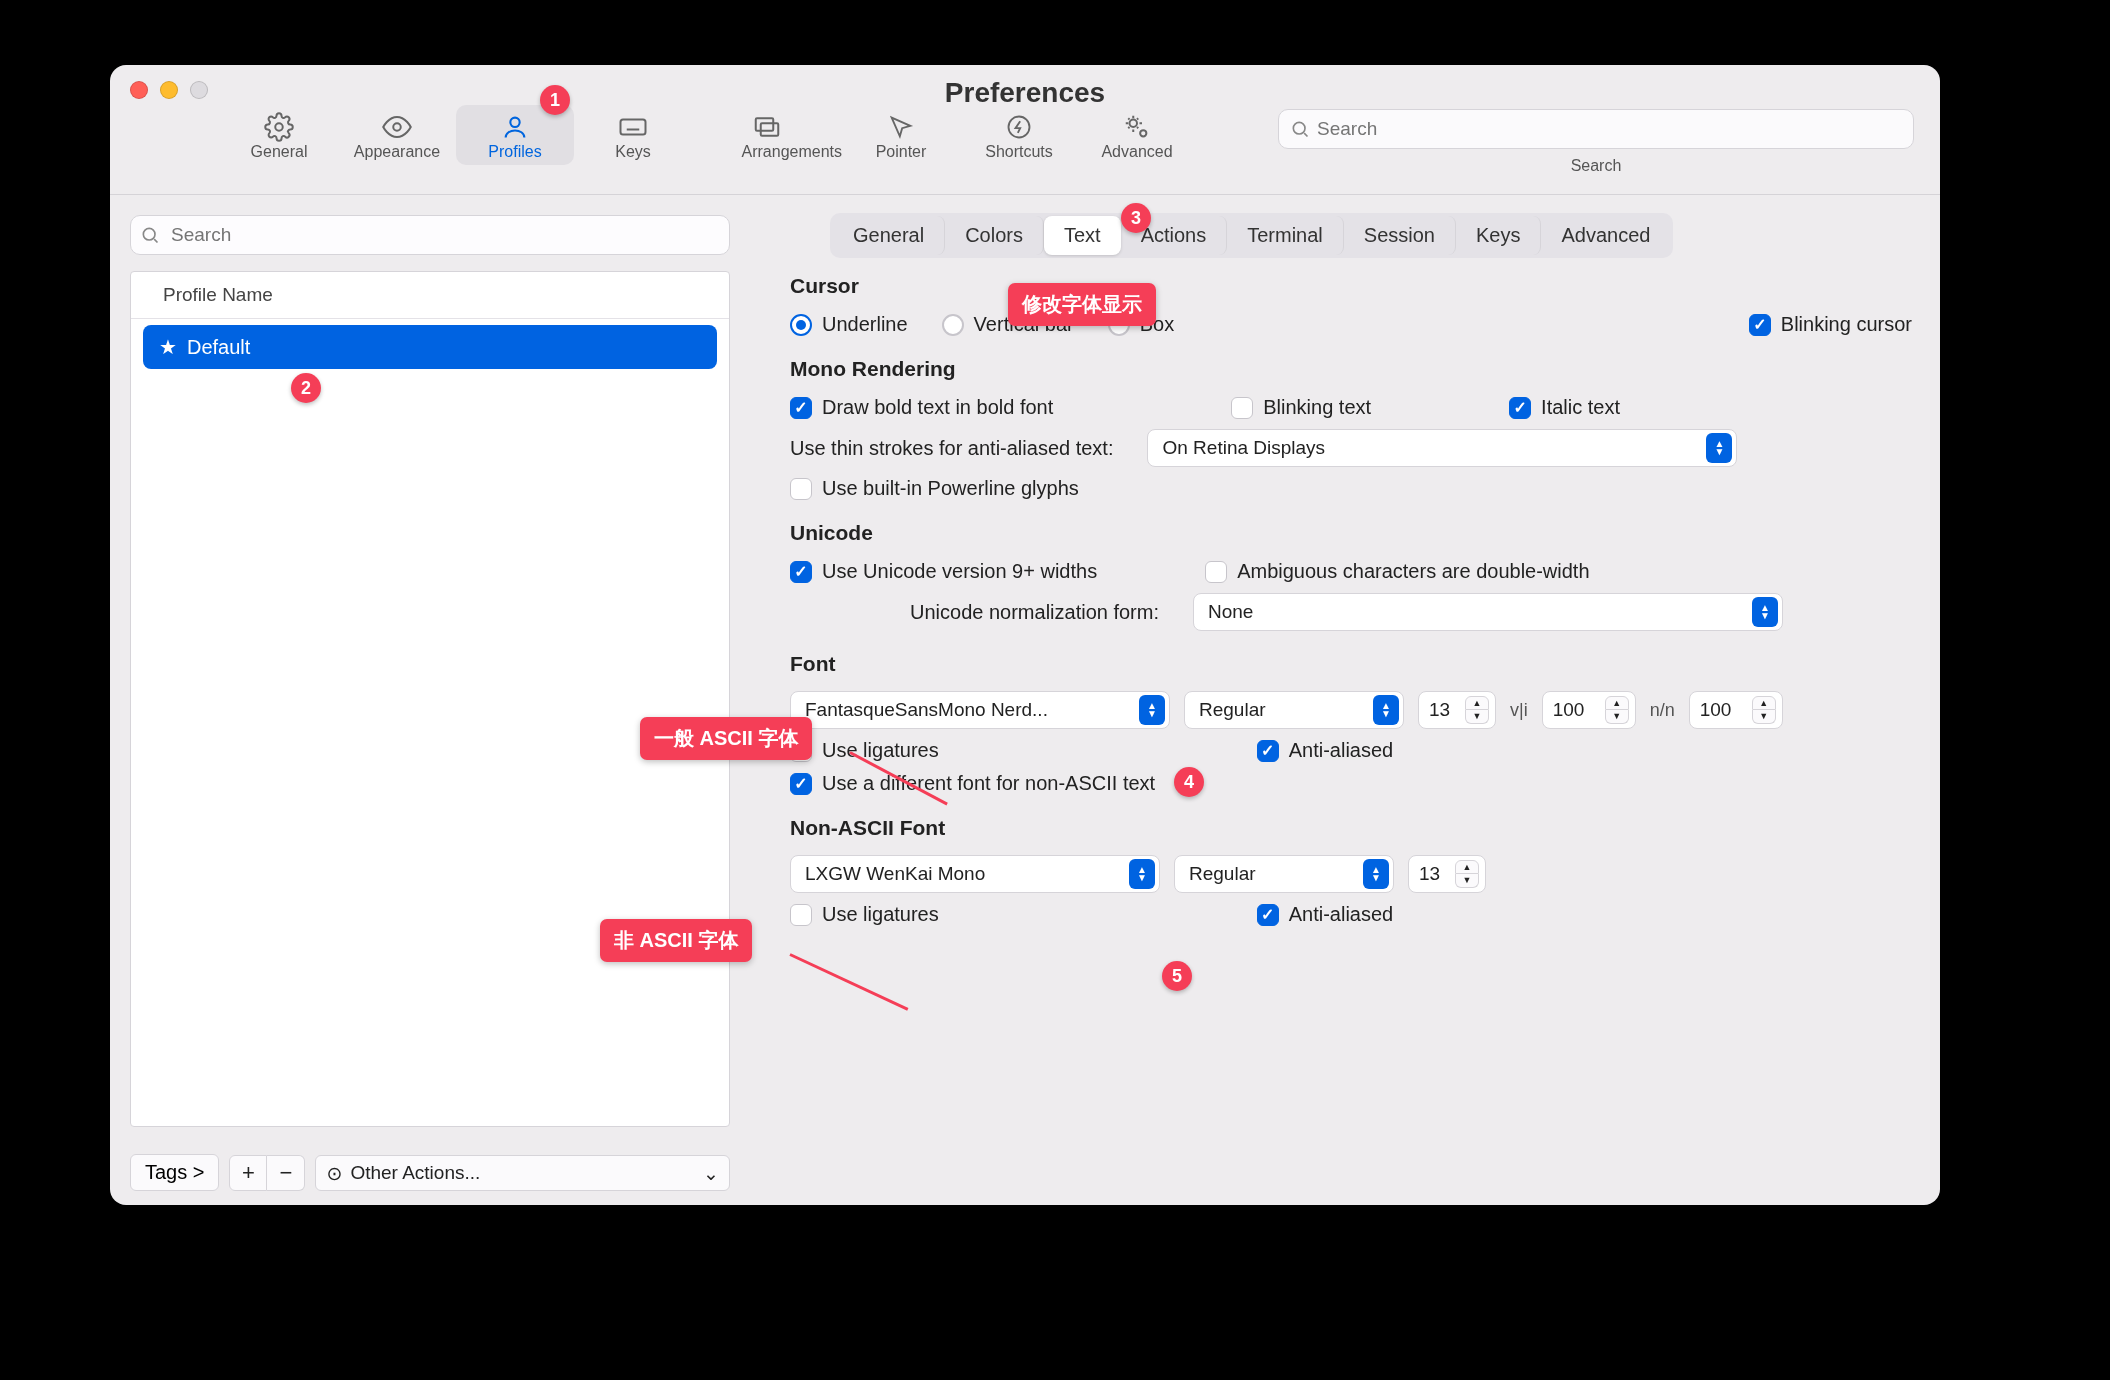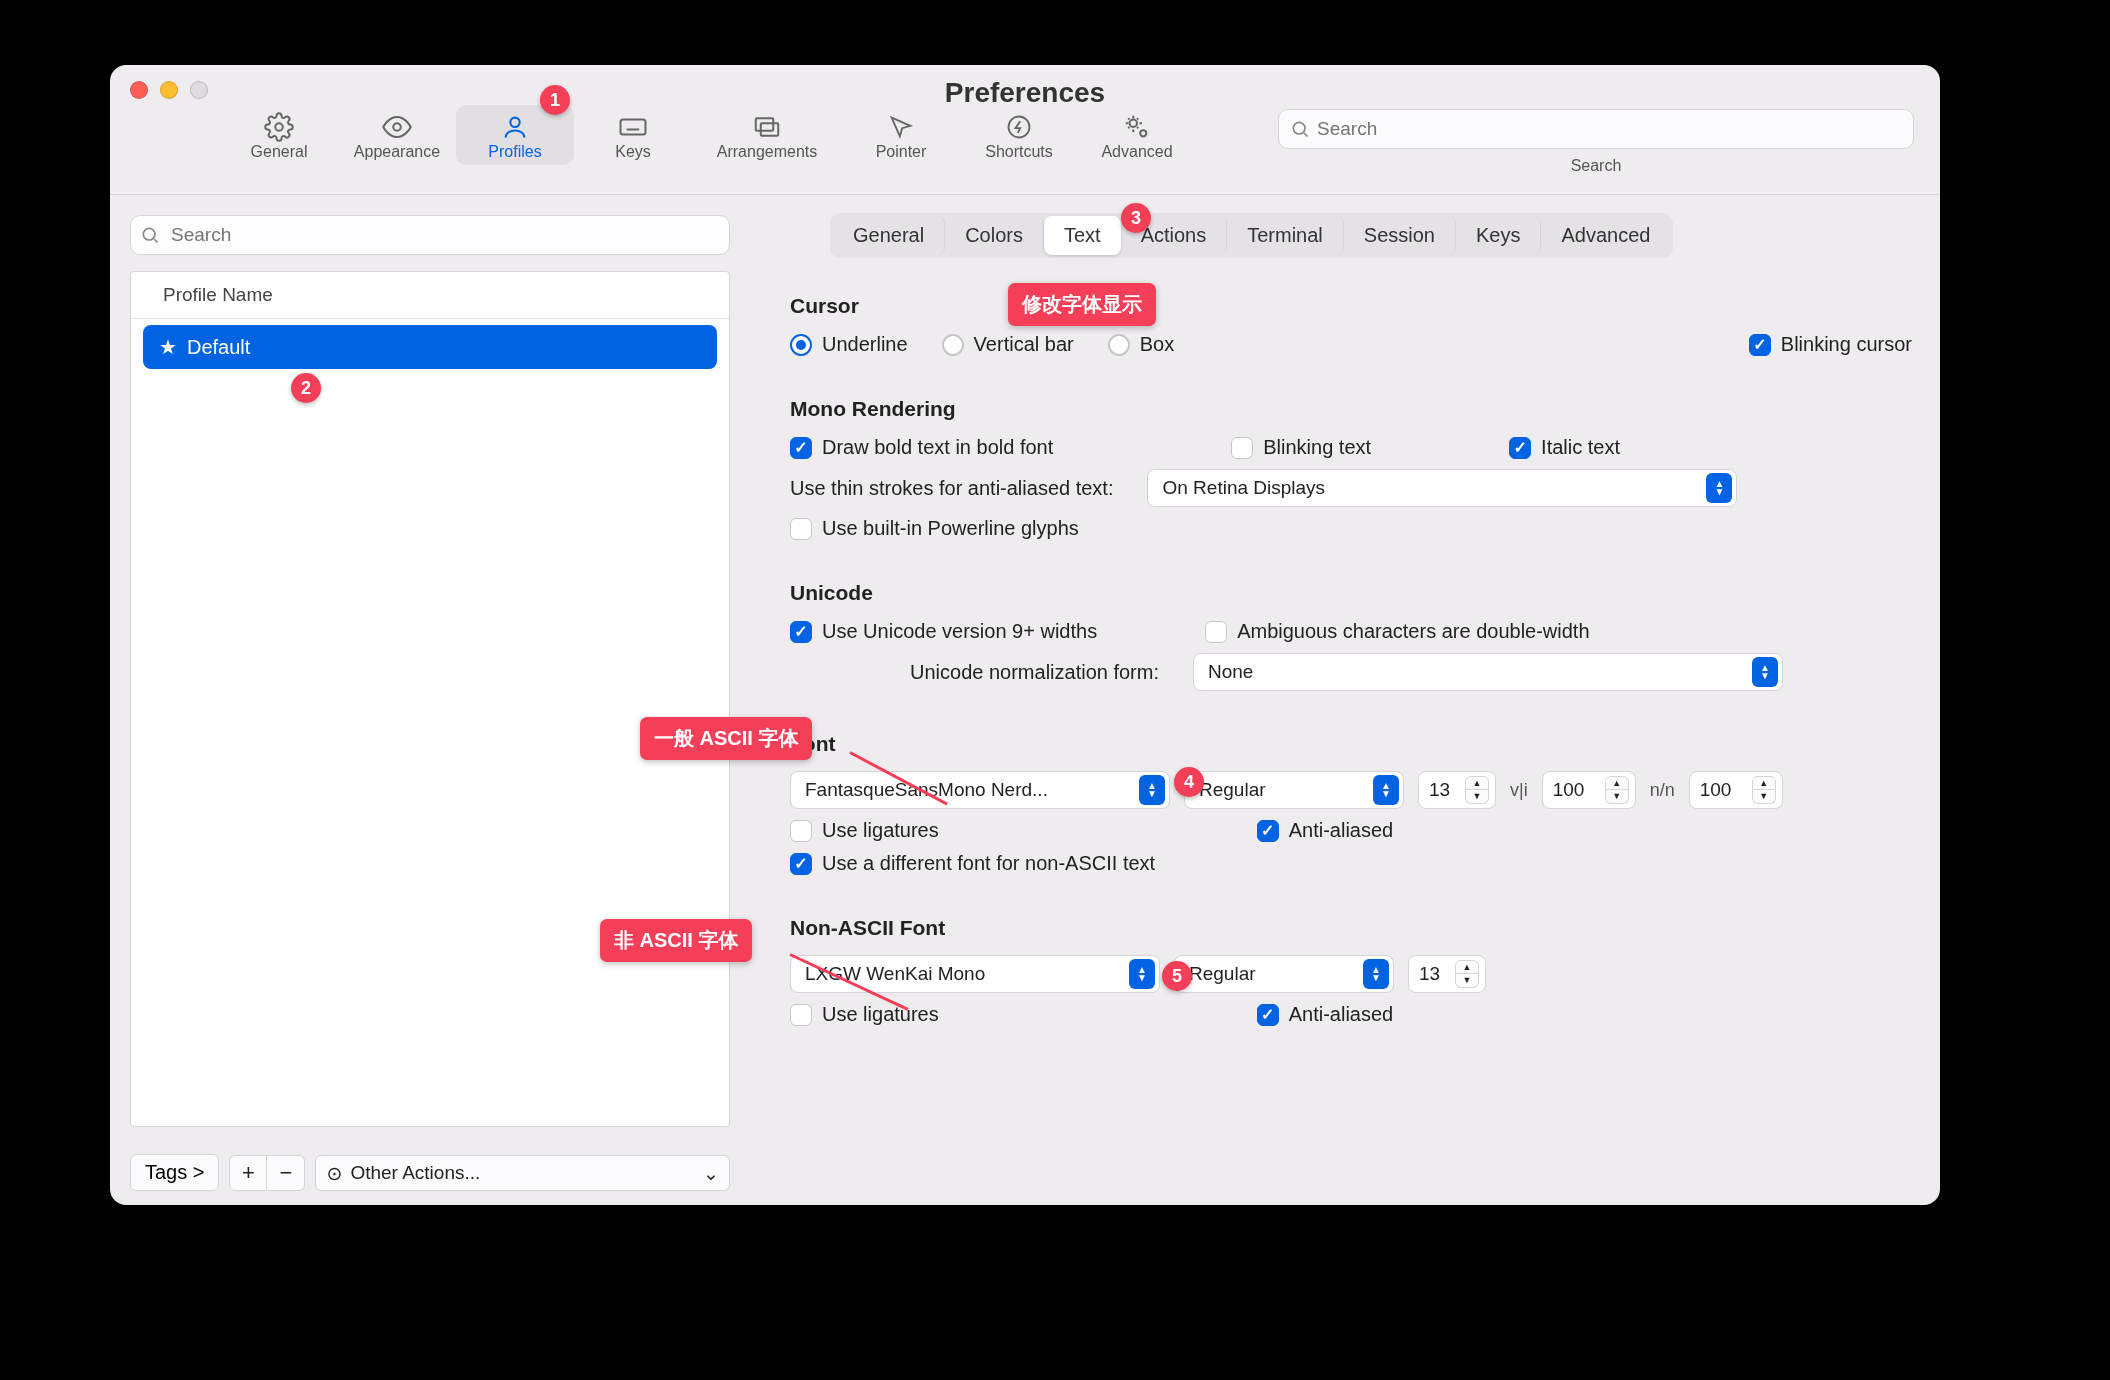--- a/index.html
+++ b/index.html
@@ -45,21 +45,21 @@
   }
   .toolbar-item {
     width: 118px; text-align: center; padding: 6px 0 4px 0; font-size: 16px; color: #555;
     border-radius: 10px; position: relative;
   }
   .toolbar-item.selected { background: #e1dfe3; color: #0065de; }
   .toolbar-item .t-icon { height: 32px; display: flex; align-items: center; justify-content: center; }
   .toolbar-item svg { stroke: #666; }
   .toolbar-item.selected svg { stroke: #0065de; }
   .toolbar-item.selected .t-label { color: #0065de; }
-  .toolbar-item.wide { width: 150px; }
+  .toolbar-item.wide { width: 150px; text-align: right; }
   .toolbar-search {
     position: absolute; right: 26px; top: 44px; width: 636px;
   }
   .toolbar-search input {
     width: 100%; height: 40px; border-radius: 10px; border: 1px solid #d6d4d9;
     background: #fbfafc; padding: 0 14px 0 38px; font-size: 19px; color: #333;
   }
   .toolbar-search .sicon {
     position: absolute; left: 12px; top: 10px; color: #888;
   }
@@ -105,21 +105,21 @@
   .main { flex: 1; padding: 18px 28px 20px 40px; position: relative; }
   .tabbar {
     display: flex; background: #e4e2e7; border-radius: 10px; padding: 3px; gap: 0; width: fit-content; margin-left: 40px;
   }
   .tab {
     padding: 8px 20px; font-size: 20px; color: #333; border-radius: 8px; border-right: 1px solid #d6d4d9;
   }
   .tab:last-child { border-right: none; }
   .tab.selected { background: #fff; box-shadow: 0 1px 3px rgba(0,0,0,0.15); border-right: none; }
 
-  .section { margin-top: 36px; }
+  .section { margin-top: 16px; }
   .section h3 { font-size: 21px; font-weight: 700; margin: 0 0 10px 0; color: #222; }
   .row { display: flex; align-items: center; gap: 34px; flex-wrap: wrap; padding: 5px 0; font-size: 20px; }
   .radio, .checkbox { display: flex; align-items: center; gap: 10px; font-size: 20px; }
   .radio .r {
     width: 22px; height: 22px; border-radius: 50%; border: 2px solid #c7c5cb; background: #fff; display: inline-block; position: relative;
   }
   .radio.checked .r { border-color: #0063e1; }
   .radio.checked .r::after { content: ''; position: absolute; left: 4px; top: 4px; width: 10px; height: 10px; background: #0063e1; border-radius: 50%; }
   .checkbox .c {
     width: 22px; height: 22px; border-radius: 6px; border: 1px solid #c7c5cb; background: #fff; display: inline-flex; align-items: center; justify-content: center; color: #fff;

